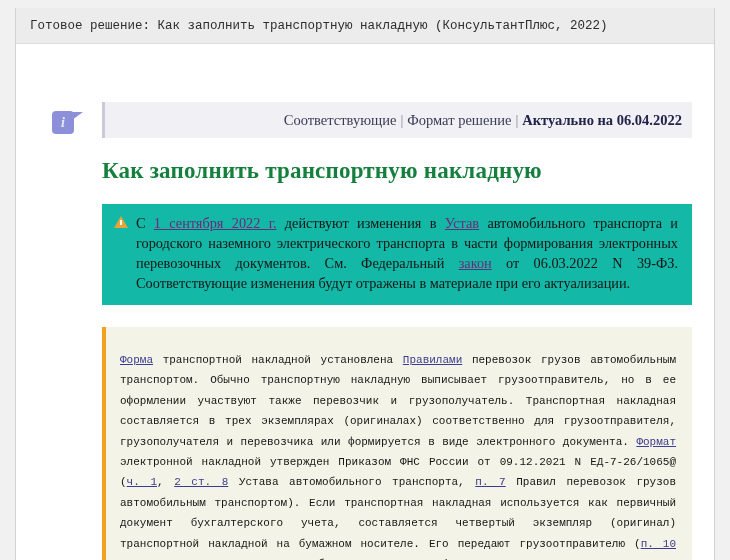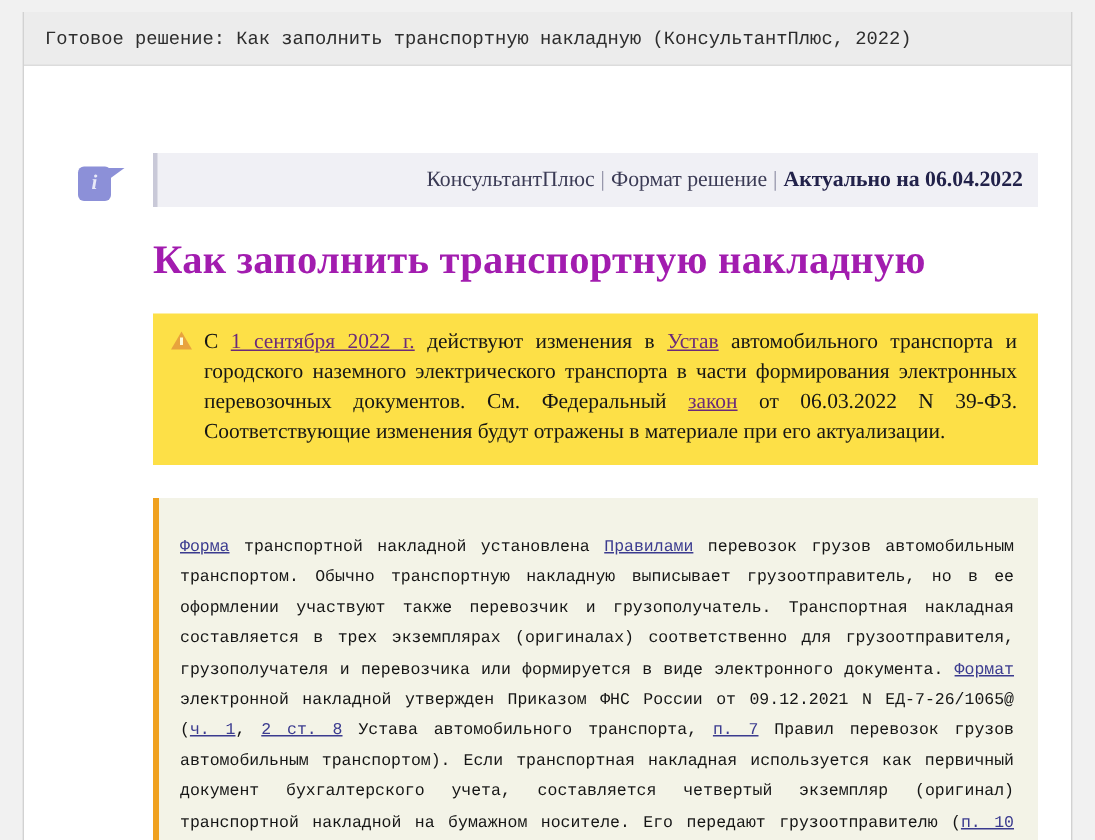--- a/index.html
+++ b/index.html
@@ -118,30 +118,30 @@
     color: #3b3b55;
     white-space: nowrap;
   }
   #breadcrumb .sep { color: #8a8aa0; padding: 0 4px; }
   #breadcrumb .cur { font-weight: bold; color: #22224a; }
 
   
   #page-title {
     margin-top: 20px;
     font-family: "Liberation Serif", serif;
-    font-size: 27px;
+    font-size: 23px;
     font-weight: bold;
-    color: #a21caf;
+    color: #15803d;
     letter-spacing: 0.2px;
   }
 
   
   #alert-box {
     margin-top: 20px;
-    background: #fde047;
+    background: #14b8a6;
     padding: 9px 14px 12px 12px;
     box-sizing: border-box;
     display: flex;
     align-items: flex-start;
   }
   #alert-box .warn-icon {
     flex: 0 0 auto;
     width: 16px;
     margin-right: 6px;
     margin-top: 3px;
@@ -206,21 +206,21 @@
 
     <div id="info-bubble">
       <span class="bub"></span>
       <span class="tail"></span>
       <span class="glyph">i</span>
     </div>
 
     <div id="content">
 
       <div id="breadcrumb">
-        <span>КонсультантПлюс</span>
+        <span>Соответствующие</span>
         <span class="sep">|</span>
         <span>Формат решение</span>
         <span class="sep">|</span>
         <span class="cur">Актуально на 06.04.2022</span>
       </div>
 
       <div id="page-title">Как заполнить транспортную накладную</div>
 
       <div id="alert-box">
         <div class="warn-icon">

